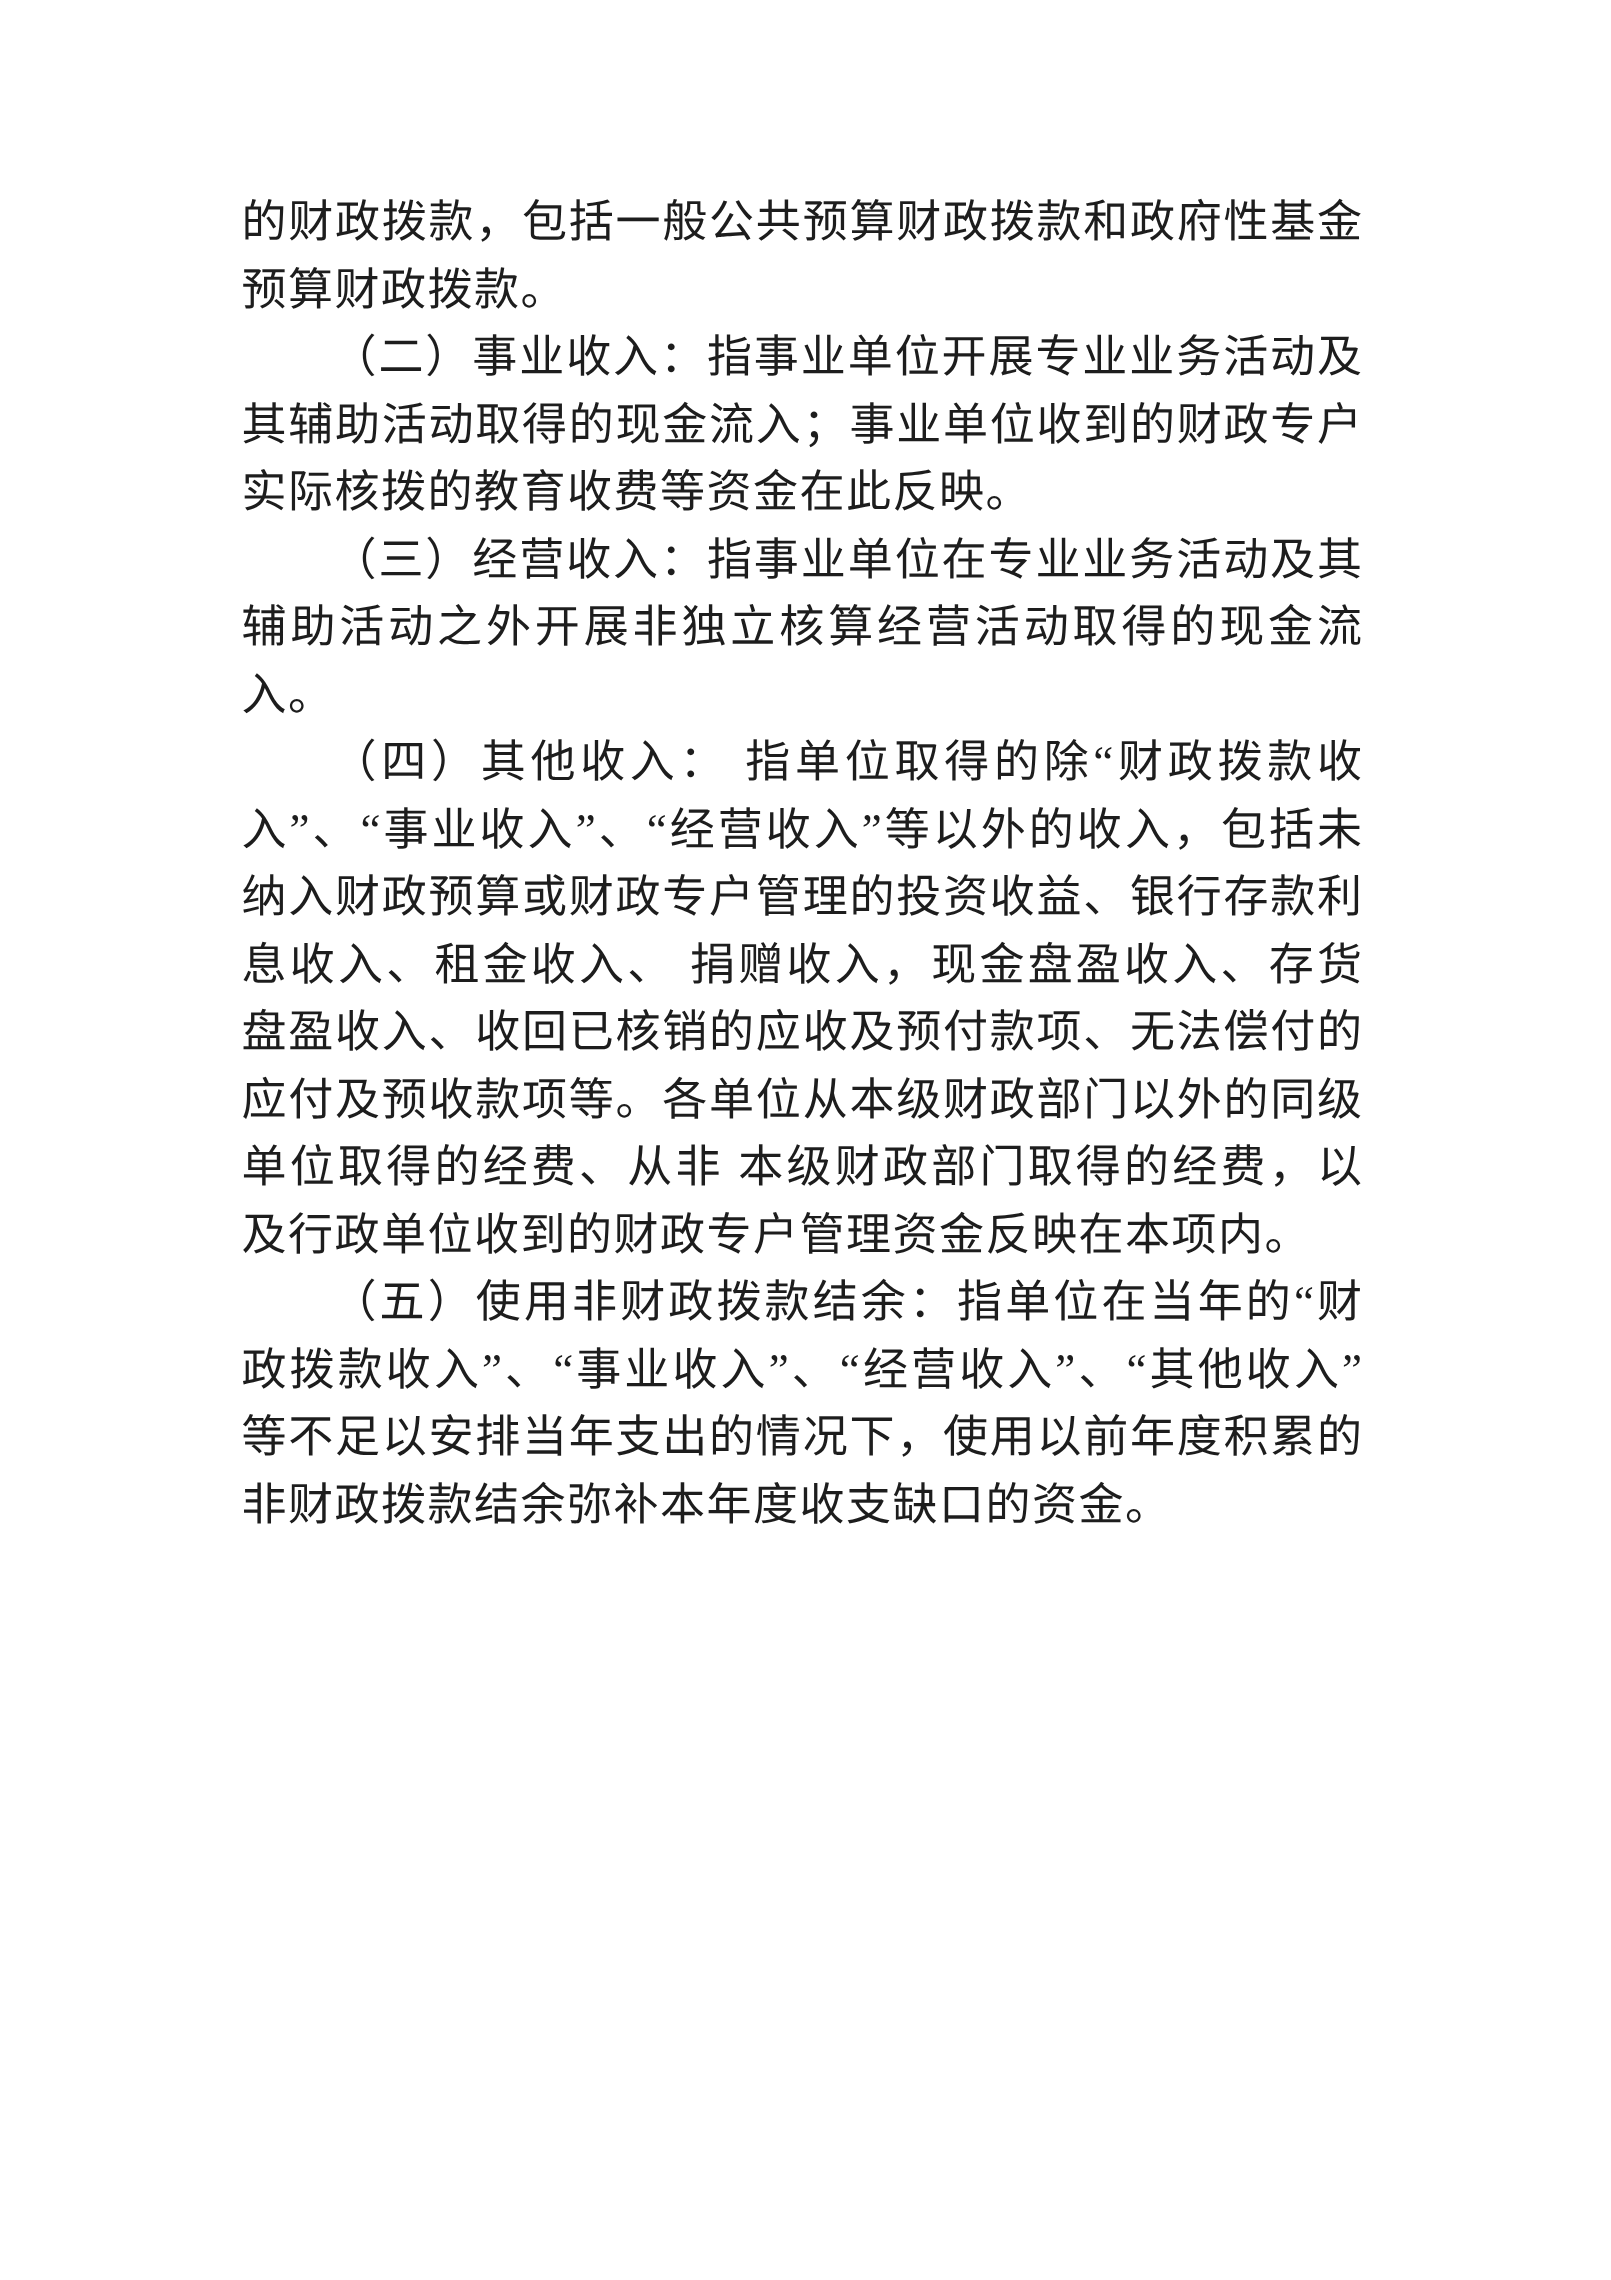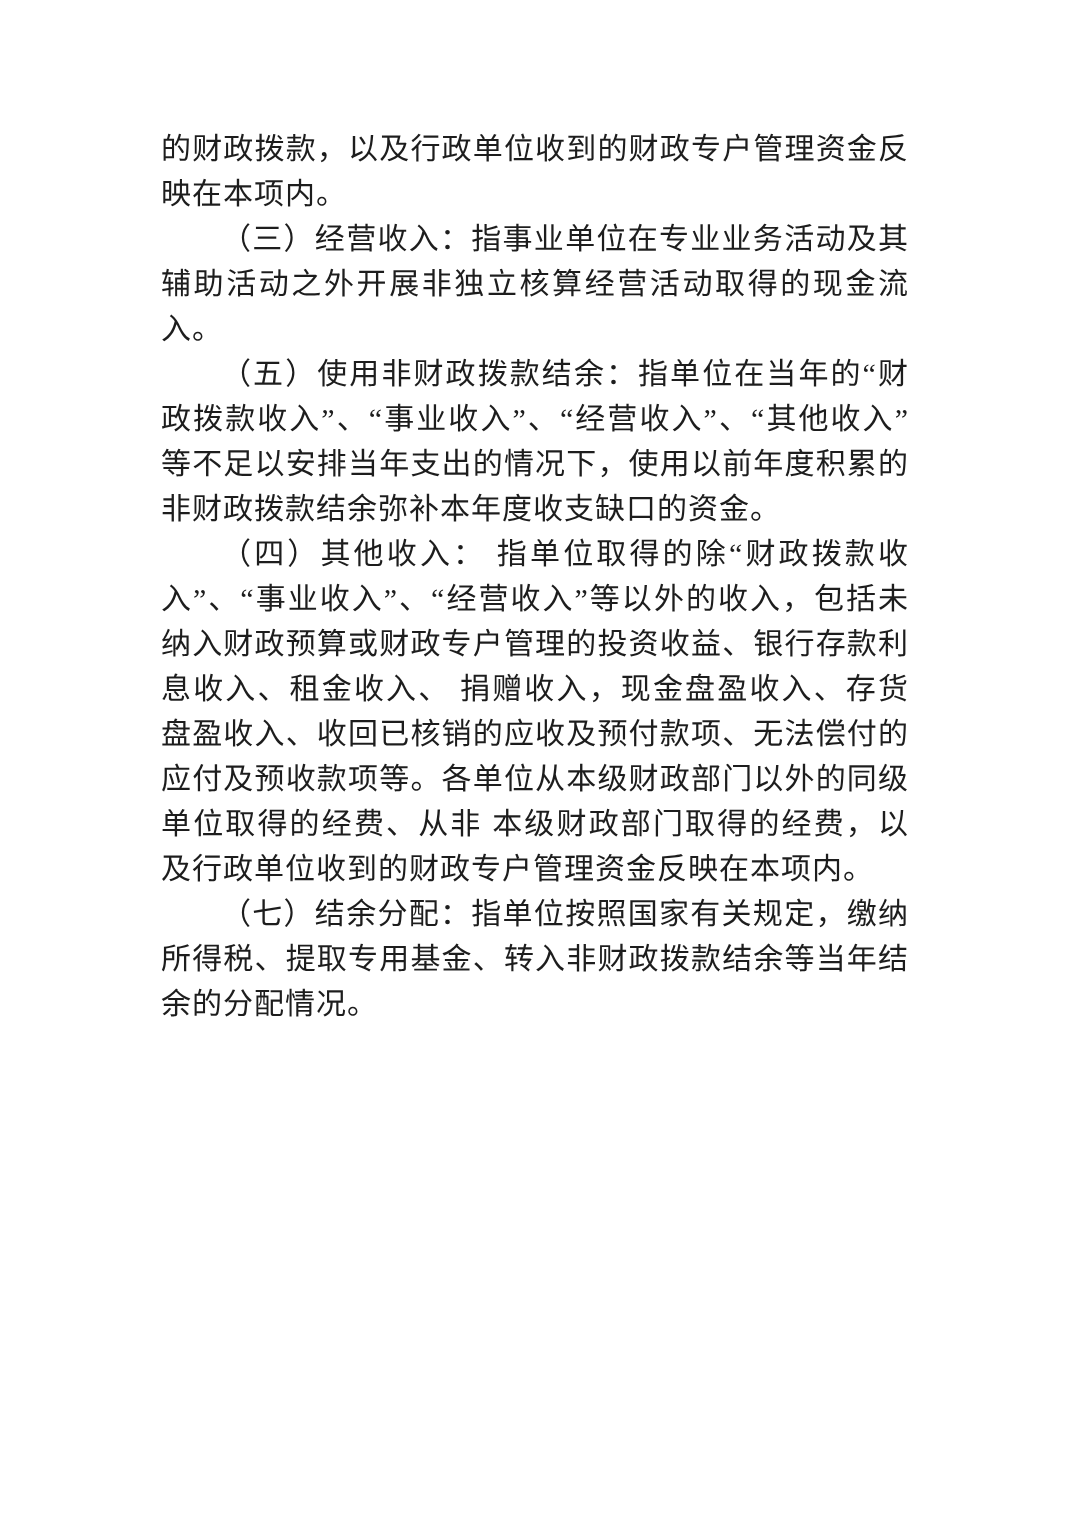--- a/index.html
+++ b/index.html
@@ -37,19 +37,19 @@
   }
   .page-content p.continuation {
     text-indent: 0;
   }
 </style>
 </head>
 <body>
 
 <div class="page">
   <div class="page-content">
-    <p class="continuation">的财政拨款，以及行政单位收到的财政专户管理资金反映在本项内。</p>
+    <p class="continuation">的财政拨款，包括一般公共预算财政拨款和政府性基金预算财政拨款。</p>
+    <p>（二）事业收入：指事业单位开展专业业务活动及其辅助活动取得的现金流入；事业单位收到的财政专户实际核拨的教育收费等资金在此反映。</p>
     <p>（三）经营收入：指事业单位在专业业务活动及其辅助活动之外开展非独立核算经营活动取得的现金流入。</p>
+    <p>（四）其他收入： 指单位取得的除“财政拨款收入”、“事业收入”、“经营收入”等以外的收入，包括未纳入财政预算或财政专户管理的投资收益、银行存款利息收入、租金收入、 捐赠收入，现金盘盈收入、存货盘盈收入、收回已核销的应收及预付款项、无法偿付的应付及预收款项等。各单位从本级财政部门以外的同级单位取得的经费、从非 本级财政部门取得的经费，以及行政单位收到的财政专户管理资金反映在本项内。</p>
     <p>（五）使用非财政拨款结余：指单位在当年的“财政拨款收入”、“事业收入”、“经营收入”、“其他收入”等不足以安排当年支出的情况下，使用以前年度积累的非财政拨款结余弥补本年度收支缺口的资金。</p>
-    <p>（四）其他收入： 指单位取得的除“财政拨款收入”、“事业收入”、“经营收入”等以外的收入，包括未纳入财政预算或财政专户管理的投资收益、银行存款利息收入、租金收入、 捐赠收入，现金盘盈收入、存货盘盈收入、收回已核销的应收及预付款项、无法偿付的应付及预收款项等。各单位从本级财政部门以外的同级单位取得的经费、从非 本级财政部门取得的经费，以及行政单位收到的财政专户管理资金反映在本项内。</p>
-    <p>（七）结余分配：指单位按照国家有关规定，缴纳所得税、提取专用基金、转入非财政拨款结余等当年结余的分配情况。</p>
   </div>
 </div>
 
 </body></html>

